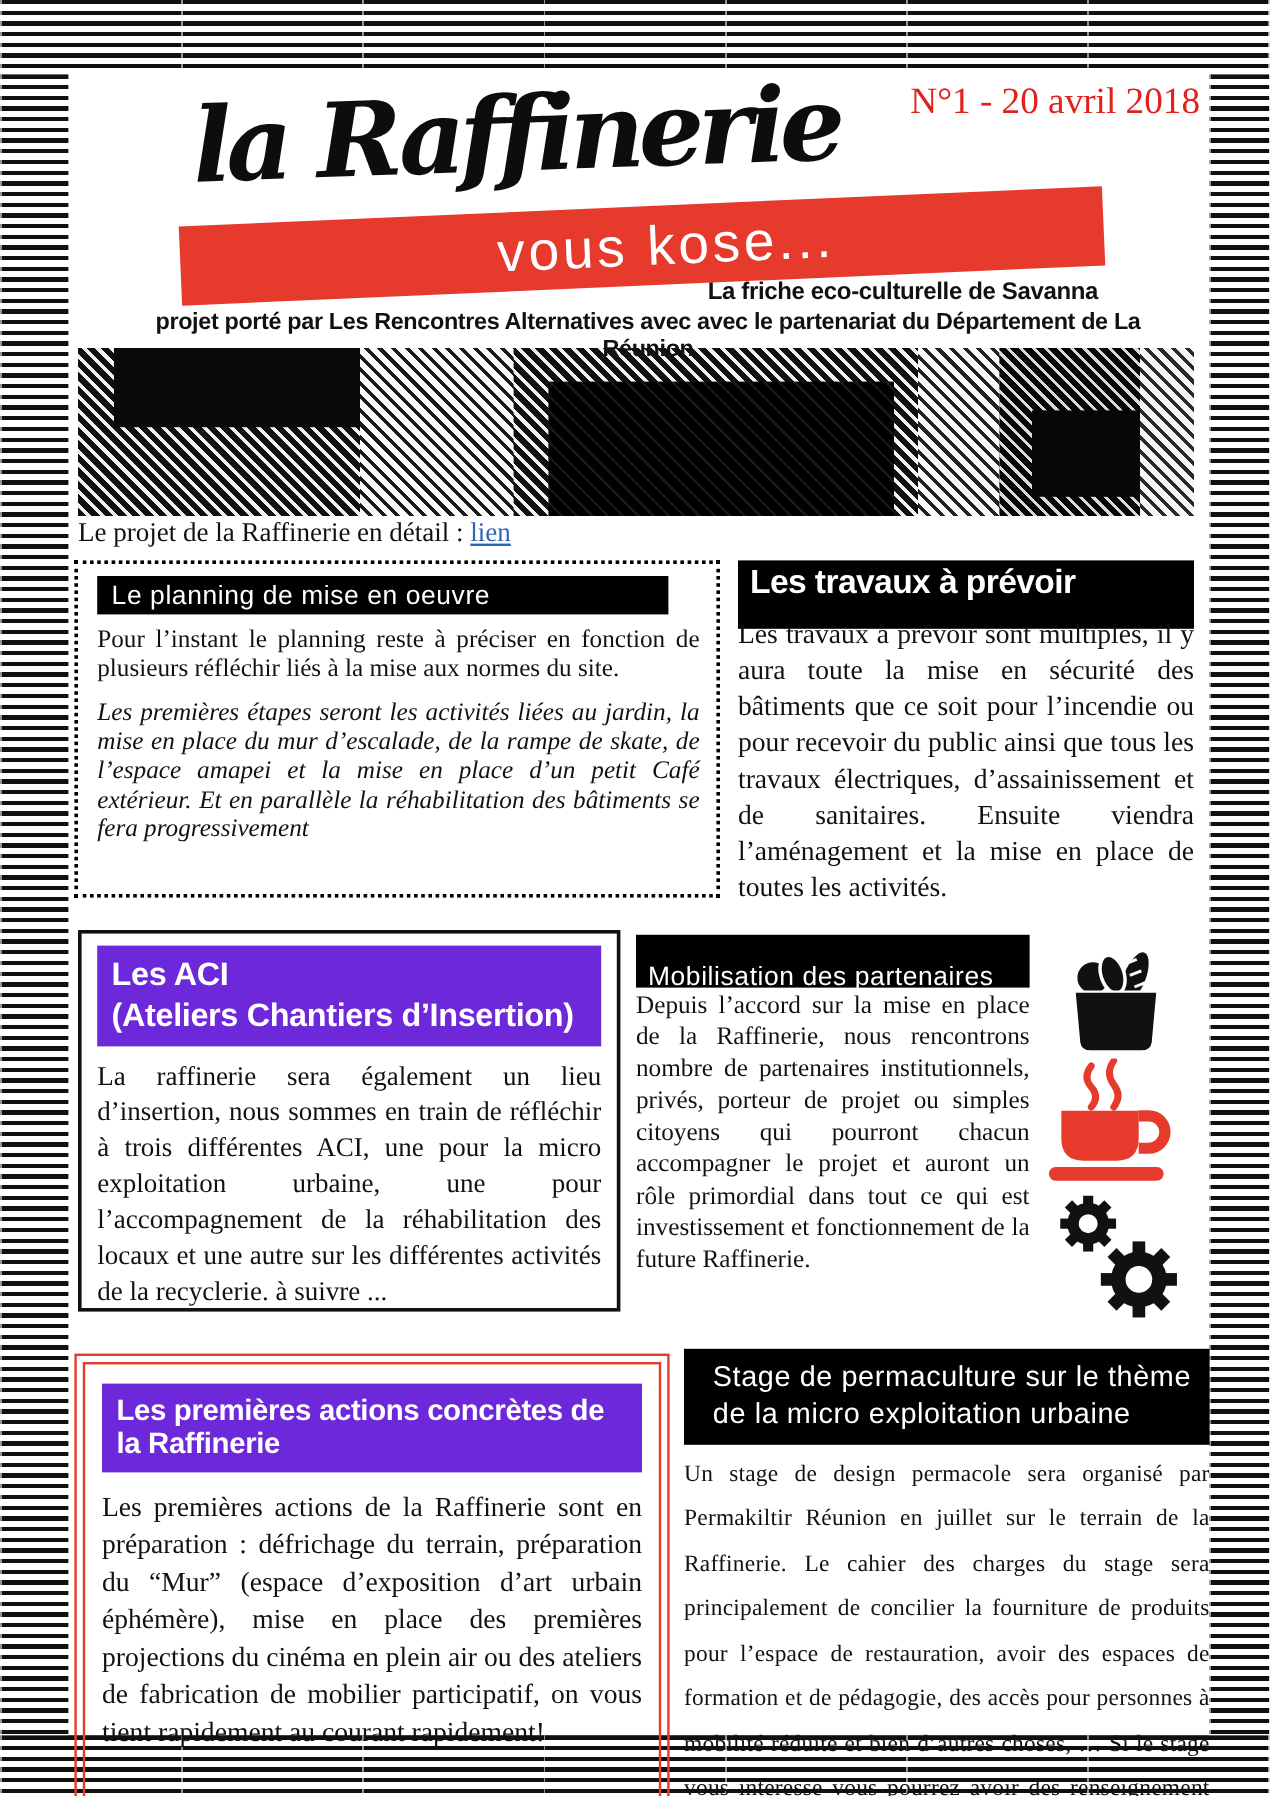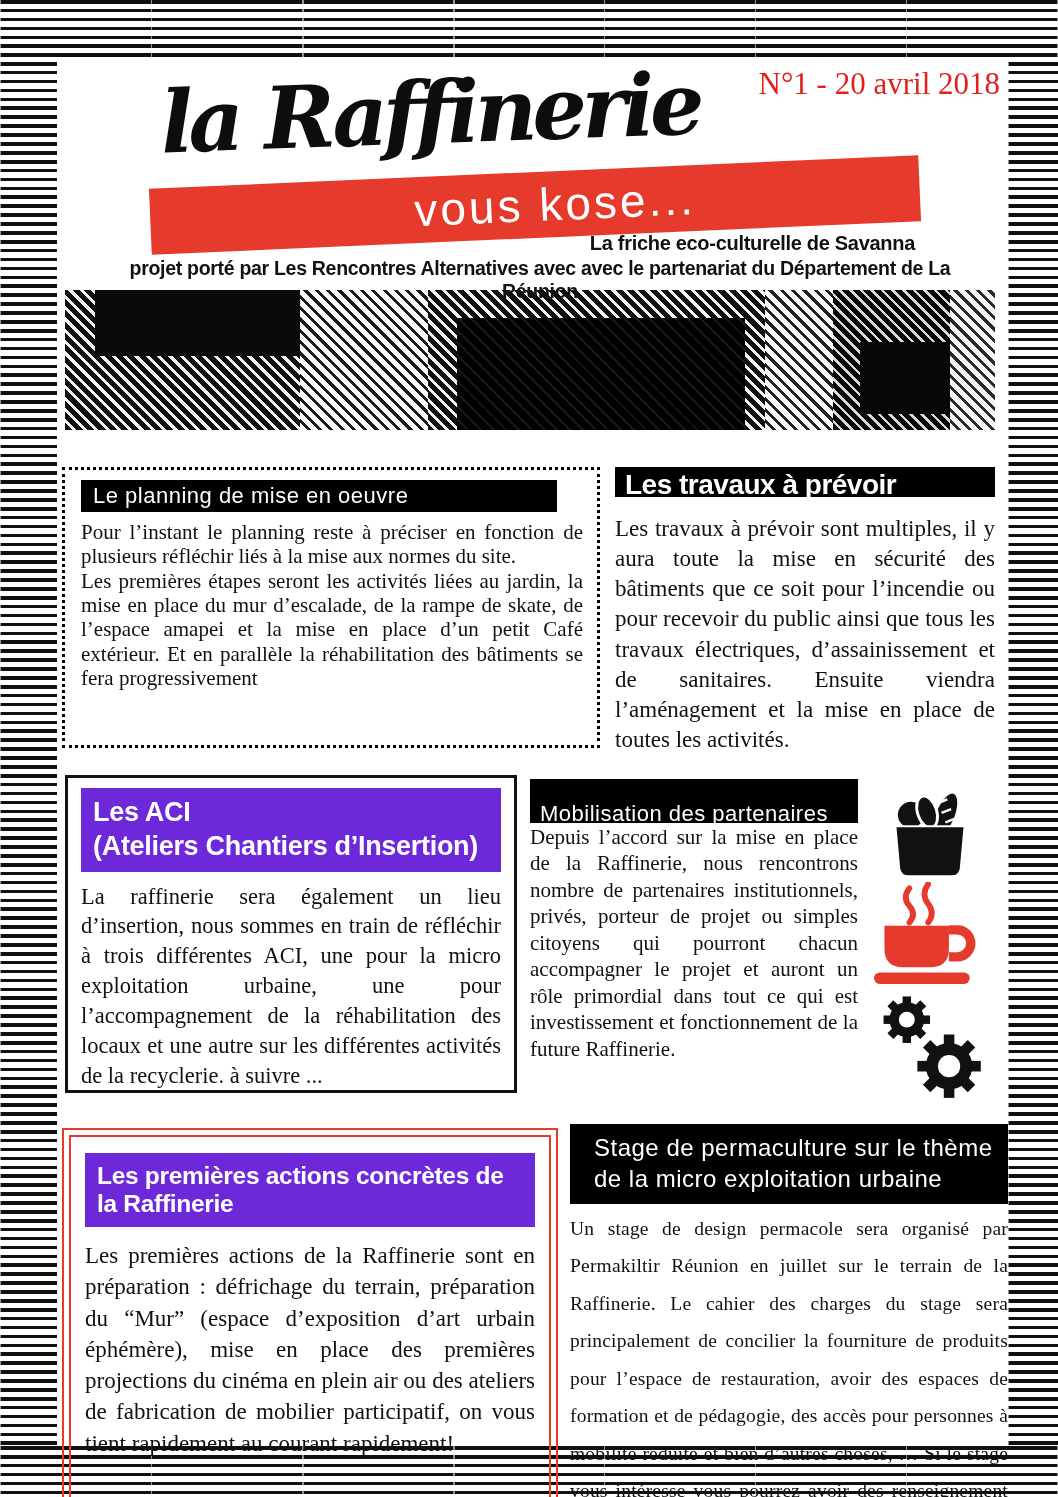--- a/index.html
+++ b/index.html
@@ -49,24 +49,24 @@
 
   
   .bar-black { background:#000; color:#fff; font-family:"Liberation Sans",sans-serif; }
   .bar-red   { background:#6d28d9; color:#fff; font-family:"Liberation Sans",sans-serif; font-weight:bold; }
 
   
   .planning { position:absolute; left:62px; top:467px; width:538px; height:281px;
               border:3px dotted #000; padding:10px 14px 6px 16px; overflow:hidden; }
   .planning .bar-black { font-size:22px; font-weight:400; padding:3px 12px; margin-right:26px; letter-spacing:.5px; }
   .planning p { font-size:21px; line-height:1.16; text-align:justify; margin-top:8px; }
-  .planning p + p { margin-top:0; }
+  .planning p + p { margin-top:12px;font-style:italic; }
 
   
-  .travaux-title { position:absolute; left:615px; top:467px; width:380px; height:30px;
+  .travaux-title { position:absolute; left:615px; top:467px; width:380px; height:57px;
                    font-weight:bold; font-size:28px; padding:2px 10px 0 10px; letter-spacing:-0.5px; }
   .travaux-body  { position:absolute; left:615px; top:514px; width:380px; font-size:23px;
                    line-height:1.31; text-align:justify; }
 
   
   .aci { position:absolute; left:65px; top:775px; width:452px; height:318px;
          border:3px solid #111; padding:10px 13px; overflow:hidden; }
   .aci .bar-red { font-size:27px; line-height:1.25; padding:8px 12px; letter-spacing:-0.3px; }
   .aci p { font-size:22.5px; line-height:1.33; text-align:justify; margin-top:10px; }
 
@@ -112,20 +112,23 @@
   <div class="photo">
     <div class="ph-dark1"></div>
       <div class="ph-light2"></div>
       <div class="ph-dark2"></div>
     <div class="ph-light3"></div>
       <div class="ph-mid1"></div>
       <div class="ph-dark3"></div>
       <div class="ph-light4"></div>
   </div>
 
+  <div class="caption">
+    <span>Le projet de la Raffinerie en détail : </span><a>lien</a>
+  </div>
 
   <div class="planning">
     <div class="bar-black">Le planning de mise en oeuvre</div>
     <p>Pour l’instant le planning reste à préciser en fonction de plusieurs réfléchir liés à la mise aux normes du site.</p>
     <p>Les premières étapes seront les activités liées au jardin, la mise en place du mur d’escalade, de la rampe de skate, de l’espace amapei et la mise en place d’un petit Café extérieur. Et en parallèle la réhabilitation des bâtiments se fera progressivement</p>
   </div>
 
   <div class="travaux-title bar-black">Les travaux à prévoir</div>
   <div class="travaux-body">Les travaux à prévoir sont multiples, il y aura toute la mise en sécurité des bâtiments que ce soit pour l’incendie ou pour recevoir du public ainsi que tous les travaux électriques, d’assainissement et de sanitaires. Ensuite viendra l’aménagement et la mise en place de toutes les activités.</div>
 

